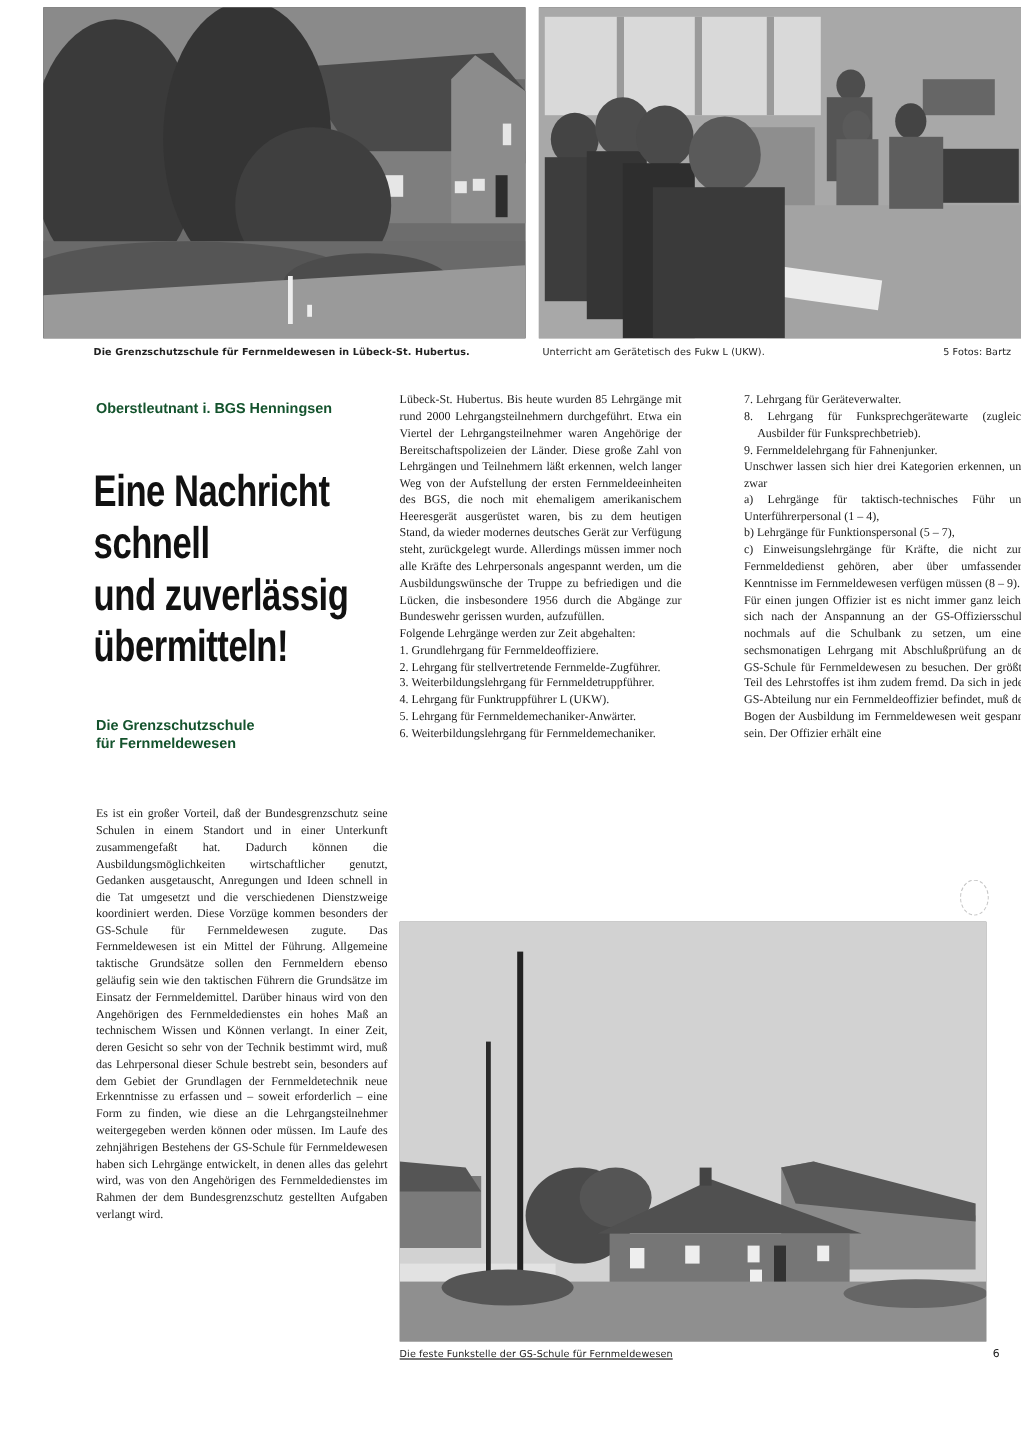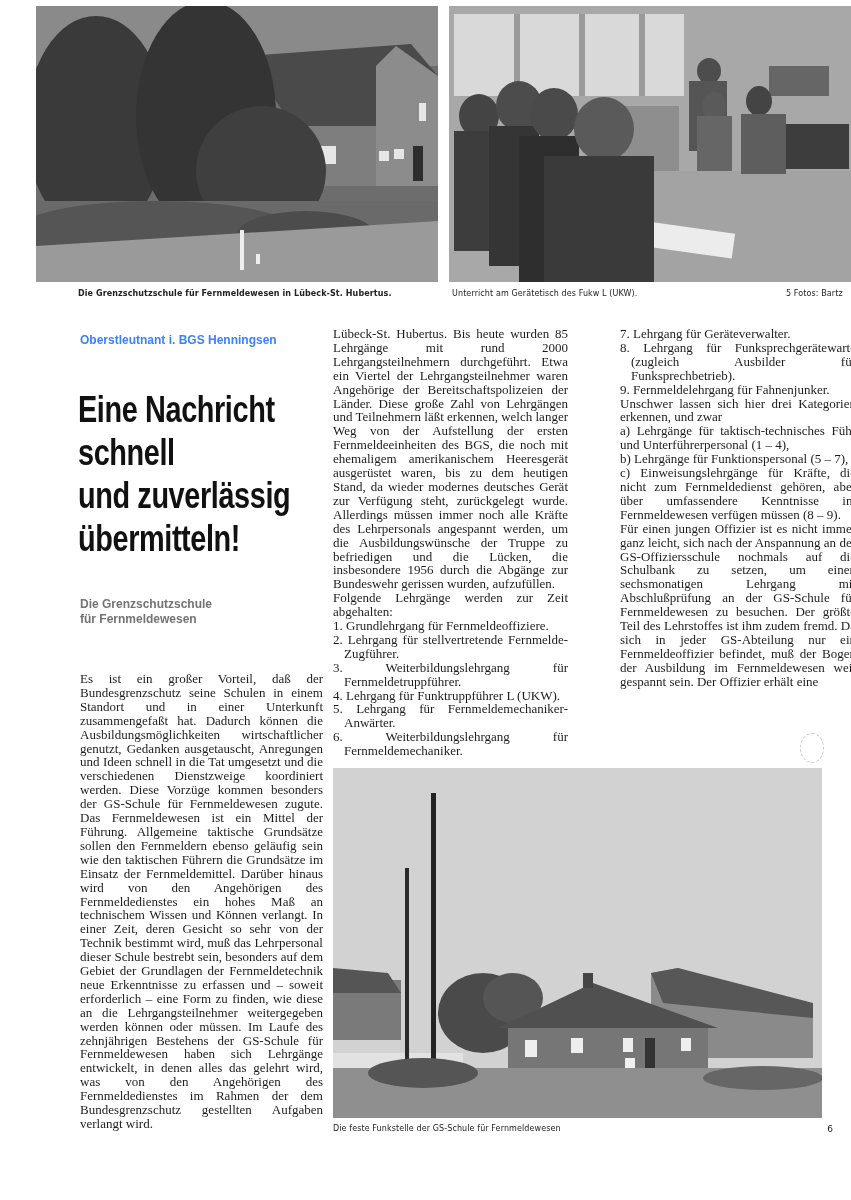--- a/index.html
+++ b/index.html
@@ -8,35 +8,35 @@
     background: #ffffff; color: #1c1c1c;
     font-family: "Liberation Serif", "DejaVu Serif", serif;
   }
   .photo { position: absolute; overflow: hidden; background: #7a7a7a; }
   .caption {
     position: absolute; font-family: "DejaVu Sans", sans-serif; font-size: 8px;
     color: #222; white-space: nowrap; letter-spacing: 0.1px;
   }
   .byline {
     position: absolute; left: 80px; top: 333px;
-    font-family: "Liberation Sans", sans-serif; font-weight: bold; font-size: 12px; color: #3b82f6;
+    font-family: "Liberation Sans", sans-serif; font-weight: bold; font-size: 12px; color: #14532d;
   }
   .headline {
     position: absolute; left: 78px; top: 388px; width: 250px;
     font-family: "Liberation Sans", sans-serif; font-weight: bold;
     font-size: 37px; line-height: 43px; color: #111;
     transform: scaleX(0.78); transform-origin: left top; letter-spacing: -0.5px;
   }
   .headline div { white-space: nowrap; }
   .subhead {
     position: absolute; left: 80px; top: 597px;
-    font-family: "Liberation Sans", sans-serif; font-weight: bold; font-size: 12px; line-height: 15px; color: #737373;
+    font-family: "Liberation Sans", sans-serif; font-weight: bold; font-size: 12px; line-height: 15px; color: #14532d;
   }
   .col {
-    position: absolute; font-size: 13px; line-height: 13.9px; text-align: justify;
+    position: absolute; font-size: 10px; line-height: 13.9px; text-align: justify;
     hyphens: manual; color: #1c1c1c;
   }
   .col p { margin: 0; text-indent: 0; }
   .col ol, .col ul { margin: 0; padding: 0; list-style: none; }
   .col li { padding-left: 11px; text-indent: -11px; }
   .col .indent { padding-left: 10px; }
   .pagenum {
     position: absolute; right: 18px; top: 1124px;
     font-family: "DejaVu Sans", sans-serif; font-size: 9px; color: #222;
   }
@@ -190,15 +190,15 @@
     <rect x="290" y="270" width="10" height="14" fill="#eee"></rect>
     <rect x="312" y="270" width="10" height="35" fill="#333"></rect>
     <rect x="348" y="270" width="10" height="13" fill="#eee"></rect>
     <rect x="292" y="290" width="10" height="20" fill="#f0f0f0"></rect>
 
     <rect x="0" y="300" width="489" height="50" fill="#8f8f8f"></rect>
     <ellipse cx="90" cy="305" rx="55" ry="15" fill="#555"></ellipse>
     <ellipse cx="430" cy="310" rx="60" ry="12" fill="#666"></ellipse>
   </svg>
 </div>
-<div class="caption" style="left:333px; top:1124px;">Die feste Funkstelle der GS-Schule für Fernmeldewesen</div>
+<div class="caption" style="left:333px; top:1124px;text-decoration:underline;">Die feste Funkstelle der GS-Schule für Fernmeldewesen</div>
 
 <div class="pagenum">6</div>
 
 </body></html>

